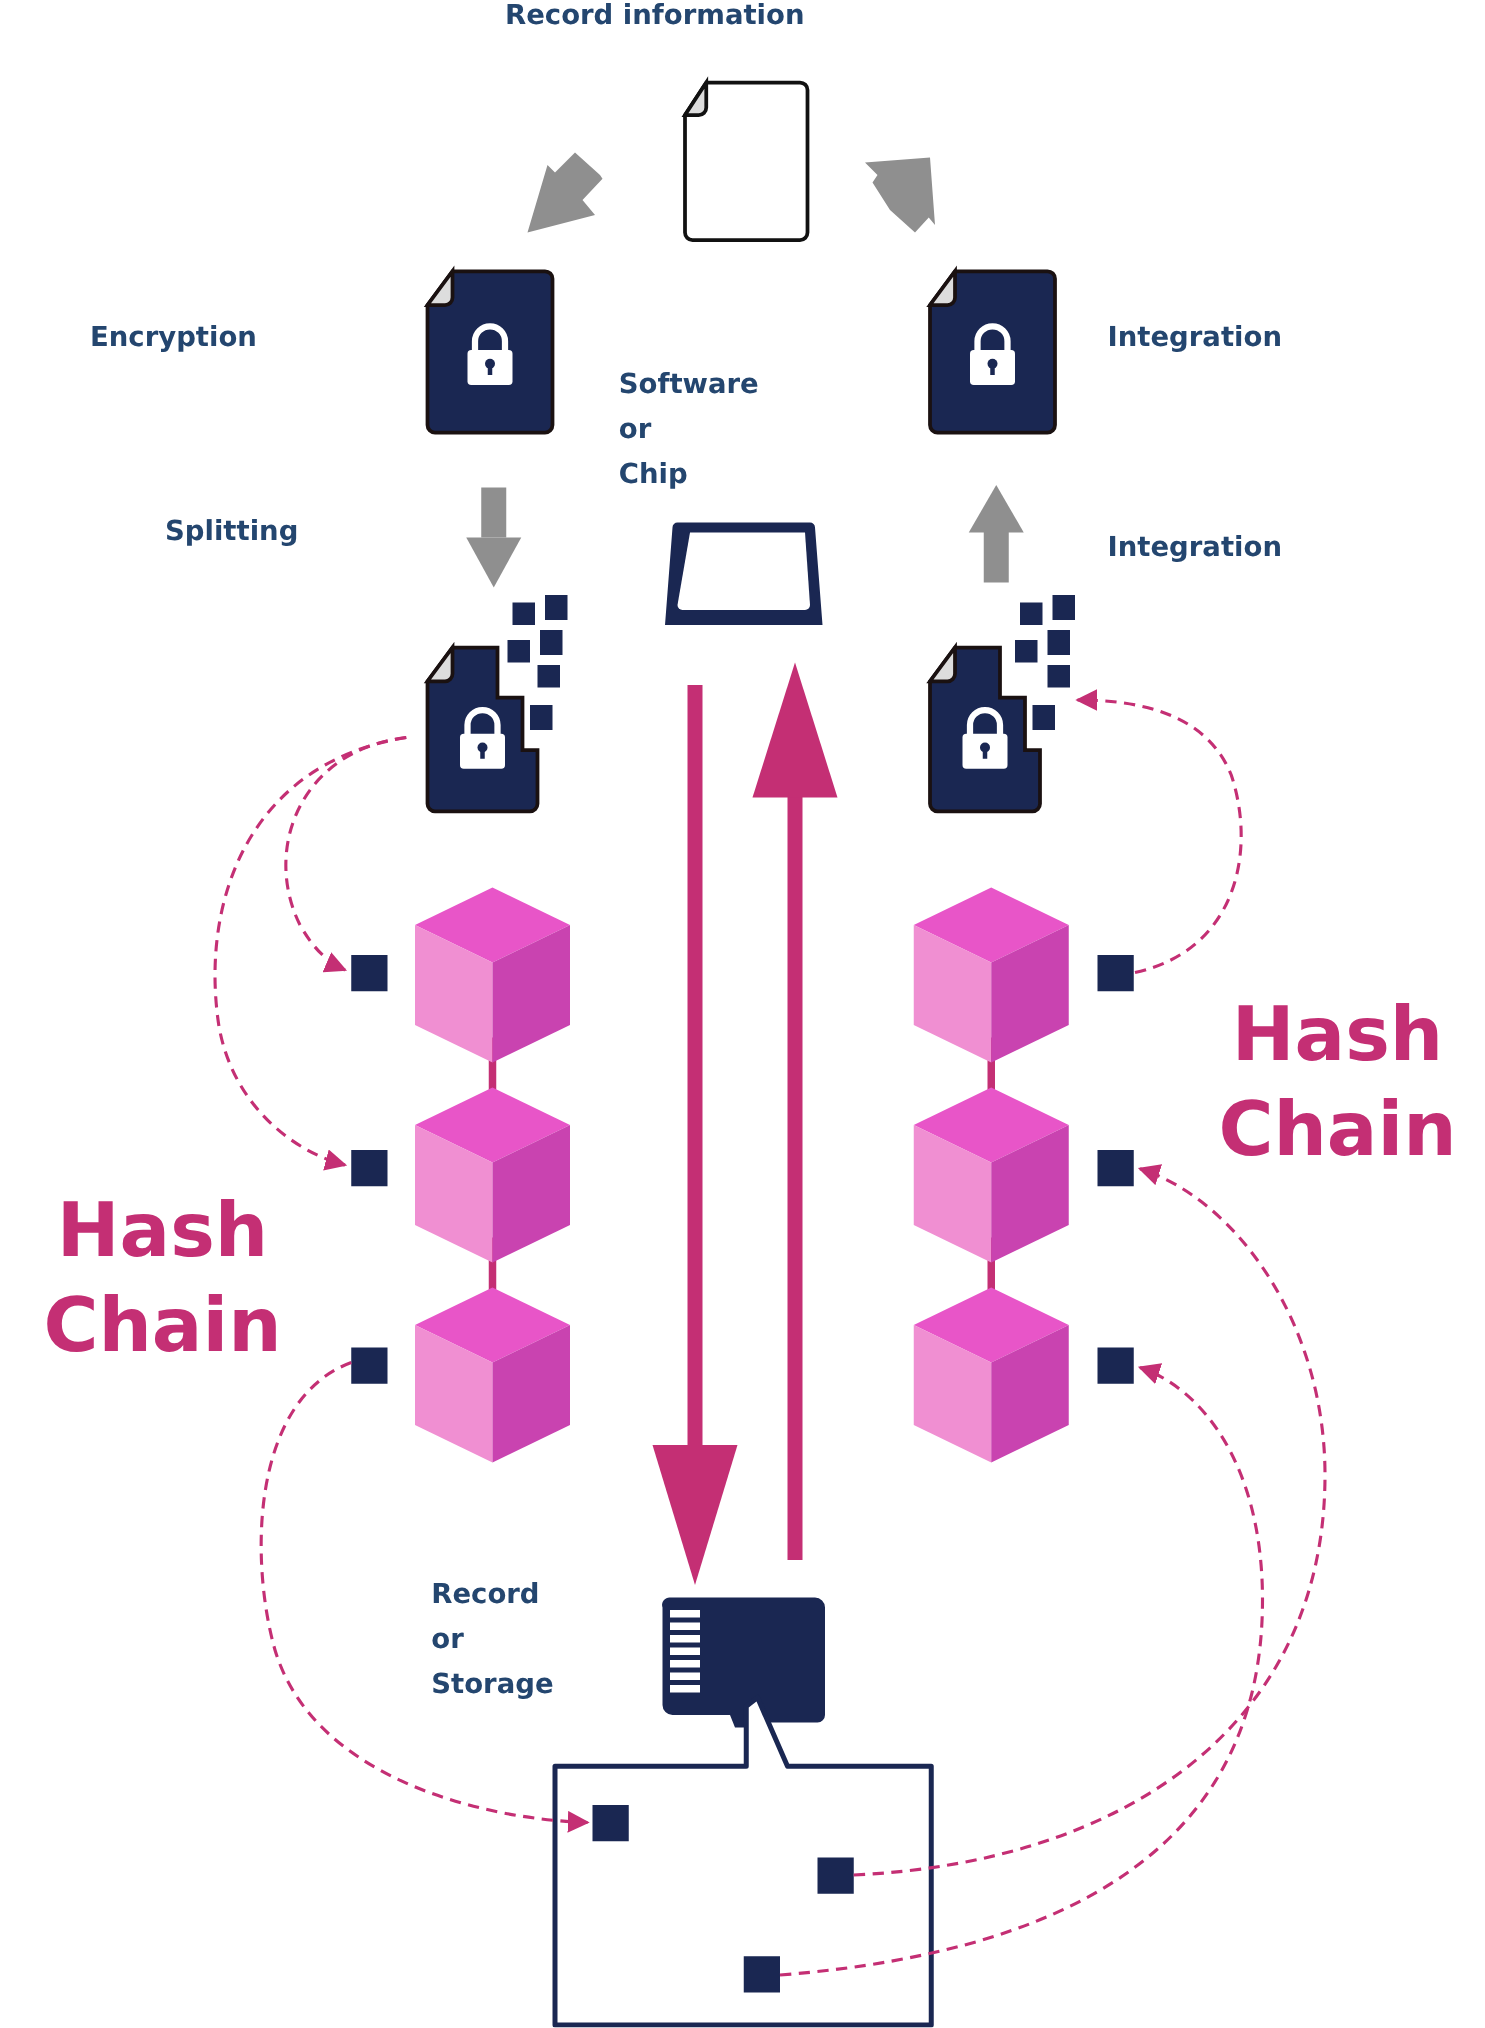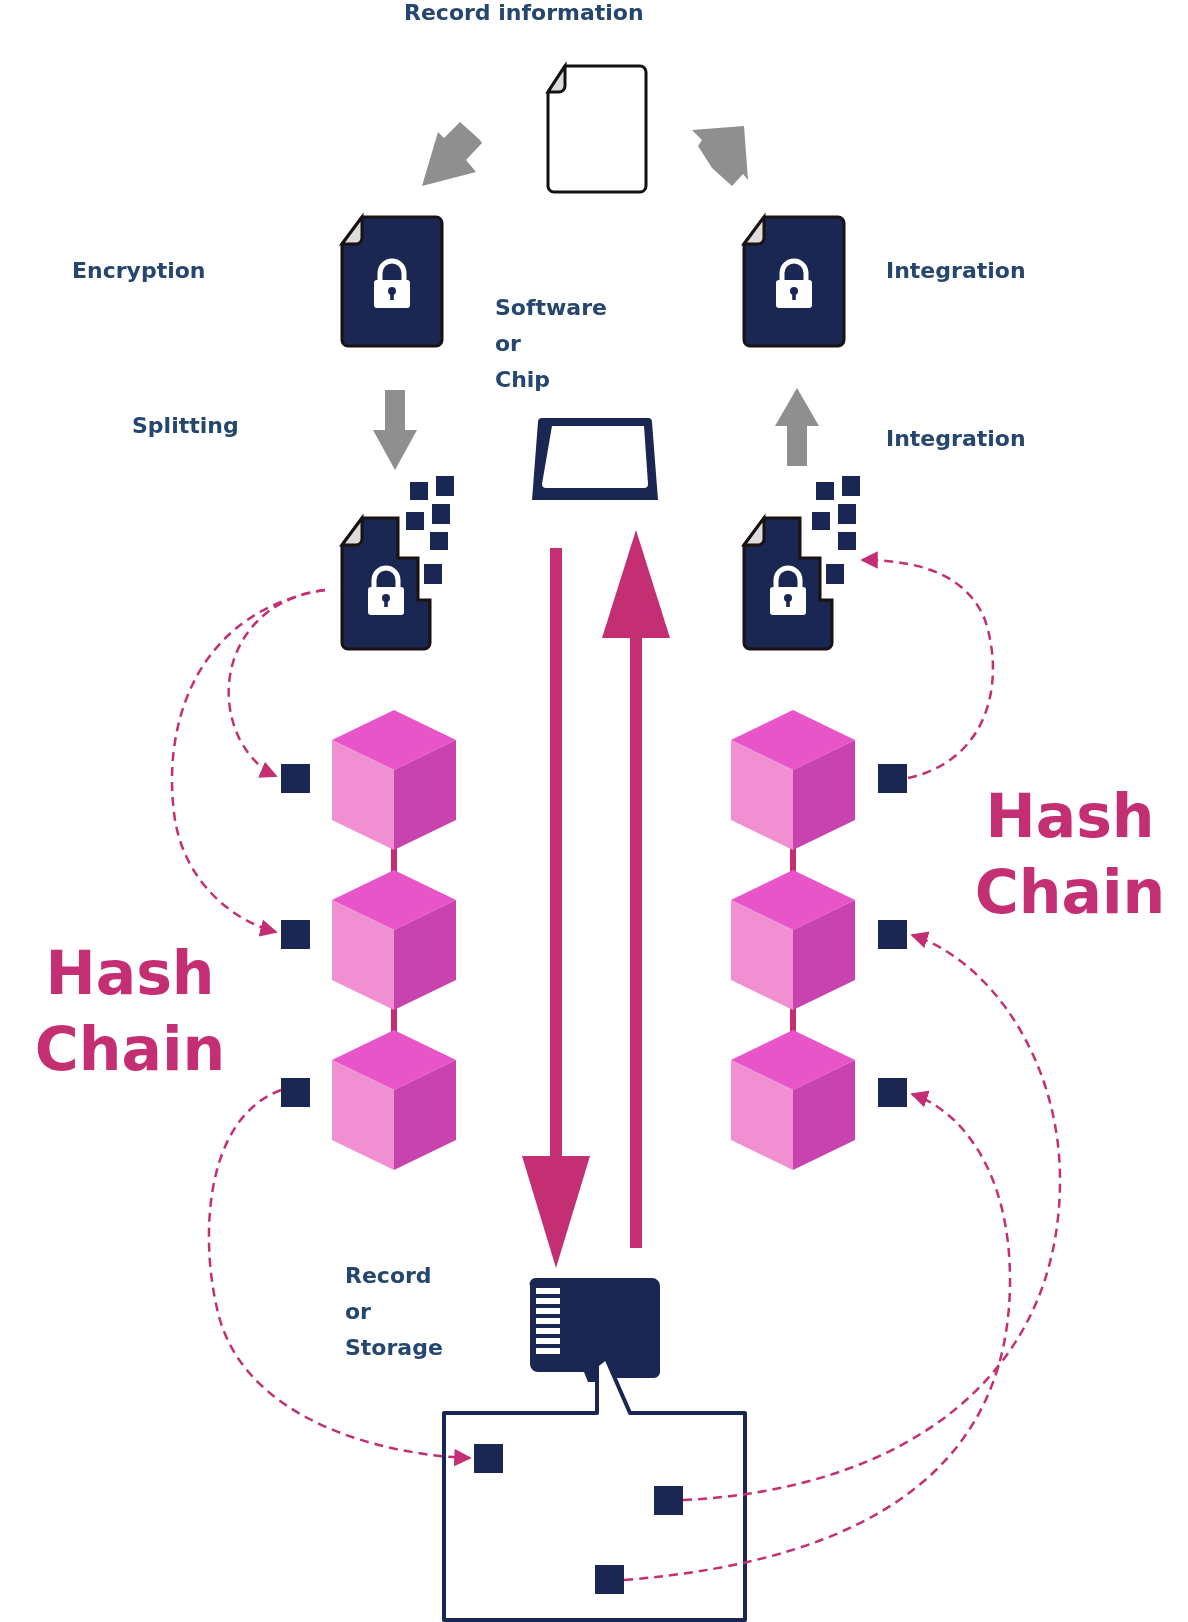--- a/index.html
+++ b/index.html
@@ -1,19 +1,19 @@
 <!DOCTYPE html>
 <html><head>
 <meta charset="utf-8">
 <style>
   html, body { margin:0; padding:0; background:#ffffff; }
   body { width:1188px; height:1622px; position:relative; overflow:hidden; font-family:"DejaVu Sans", sans-serif; }
   .lbl { position:absolute; color:#24466f; font-weight:bold; font-size:22px; line-height:1; white-space:nowrap; }
   .lbl.center { text-align:left; }
-  .hash { position:absolute; color:#c42f74; font-weight:bold; font-size:60px; line-height:1.2; text-align:center; }
+  .hash { position:absolute; color:#c42f74; font-weight:bold; font-size:60px; line-height:1.2; text-align:center;margin-top:12px; }
   svg.canvas { position:absolute; left:0; top:0; }
 </style>
 </head>
 <body>
 
 <svg class="canvas" width="1188" height="1622" viewBox="0 0 1188 1622">
   <defs>
     <marker id="mag-arrow" viewBox="0 0 10 10" refX="9" refY="5" markerWidth="7" markerHeight="7" orient="auto-start-reverse">
       <path d="M0,0 L10,5 L0,10 z" fill="#c42f74"></path>
     </marker>

